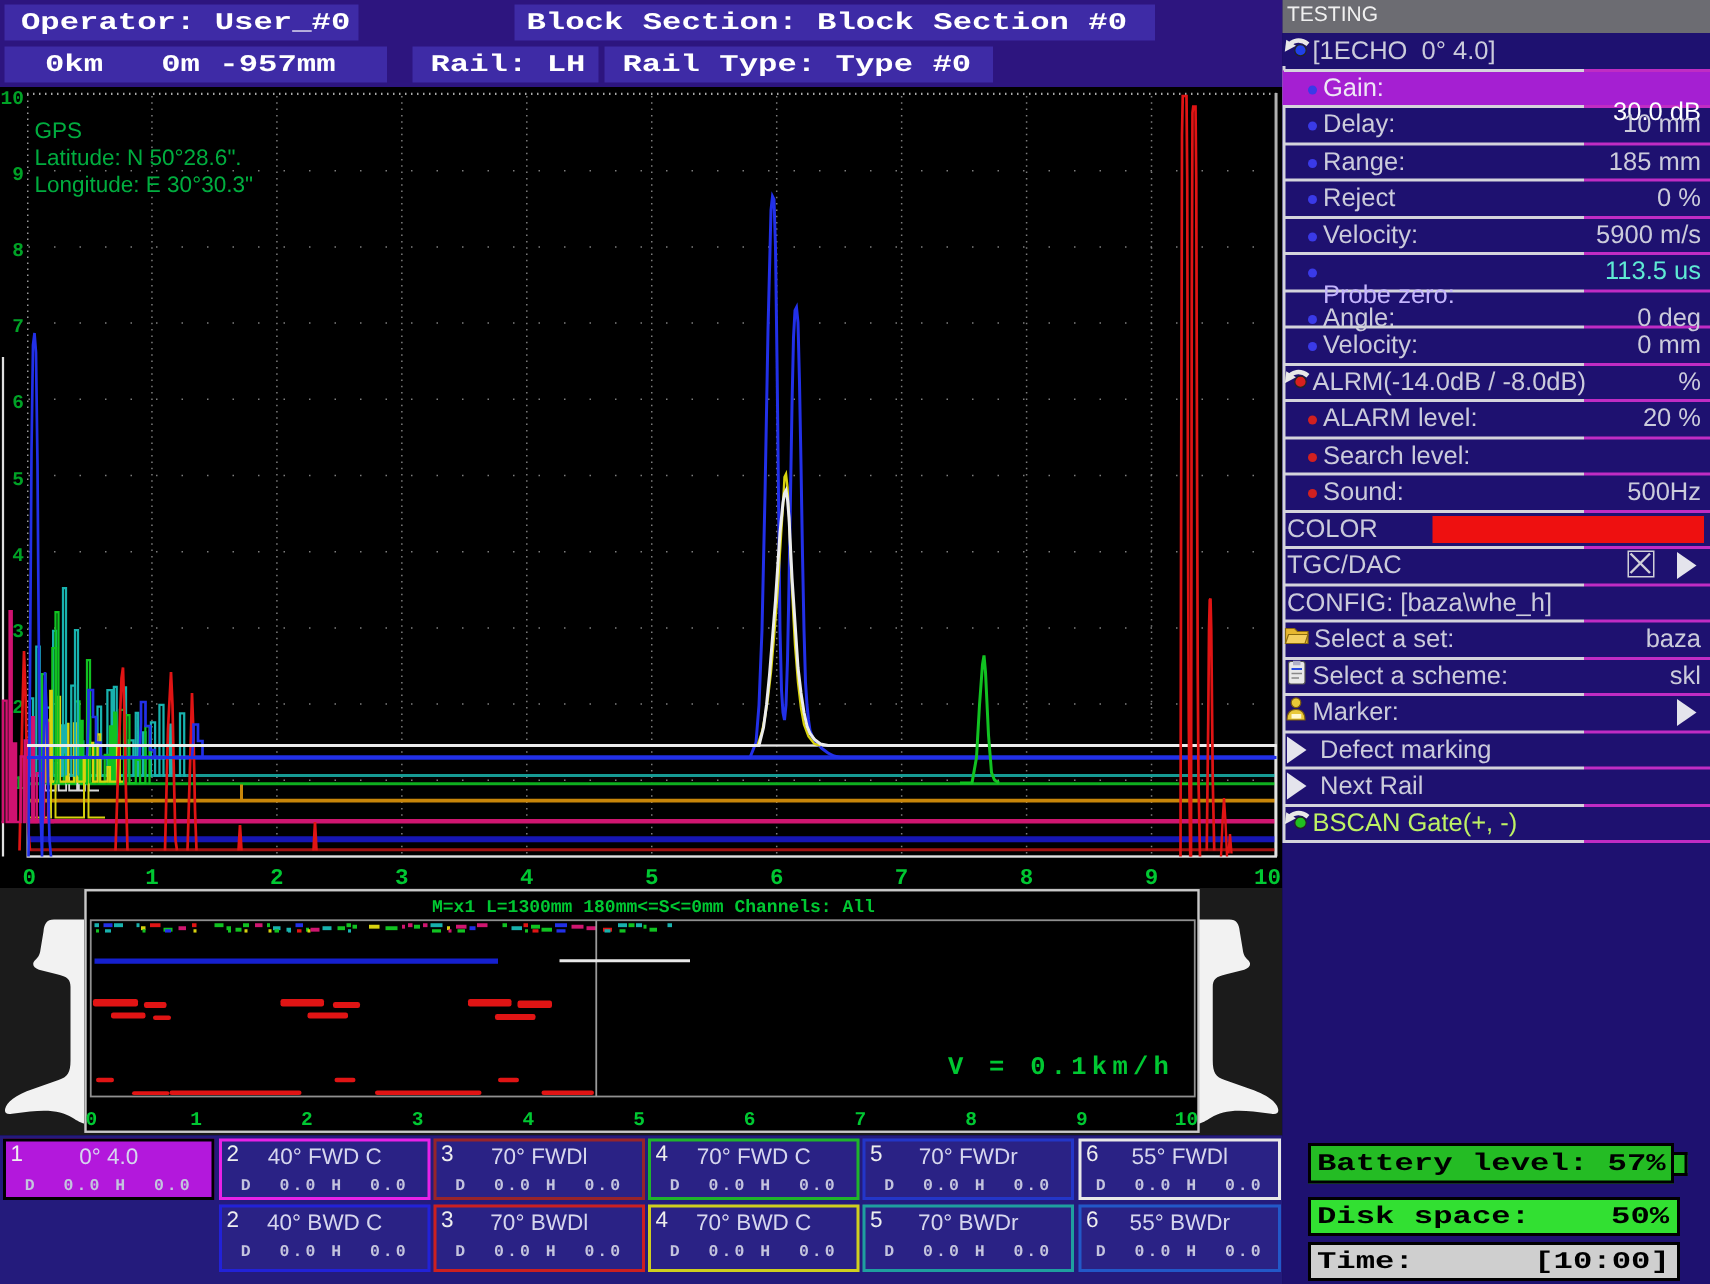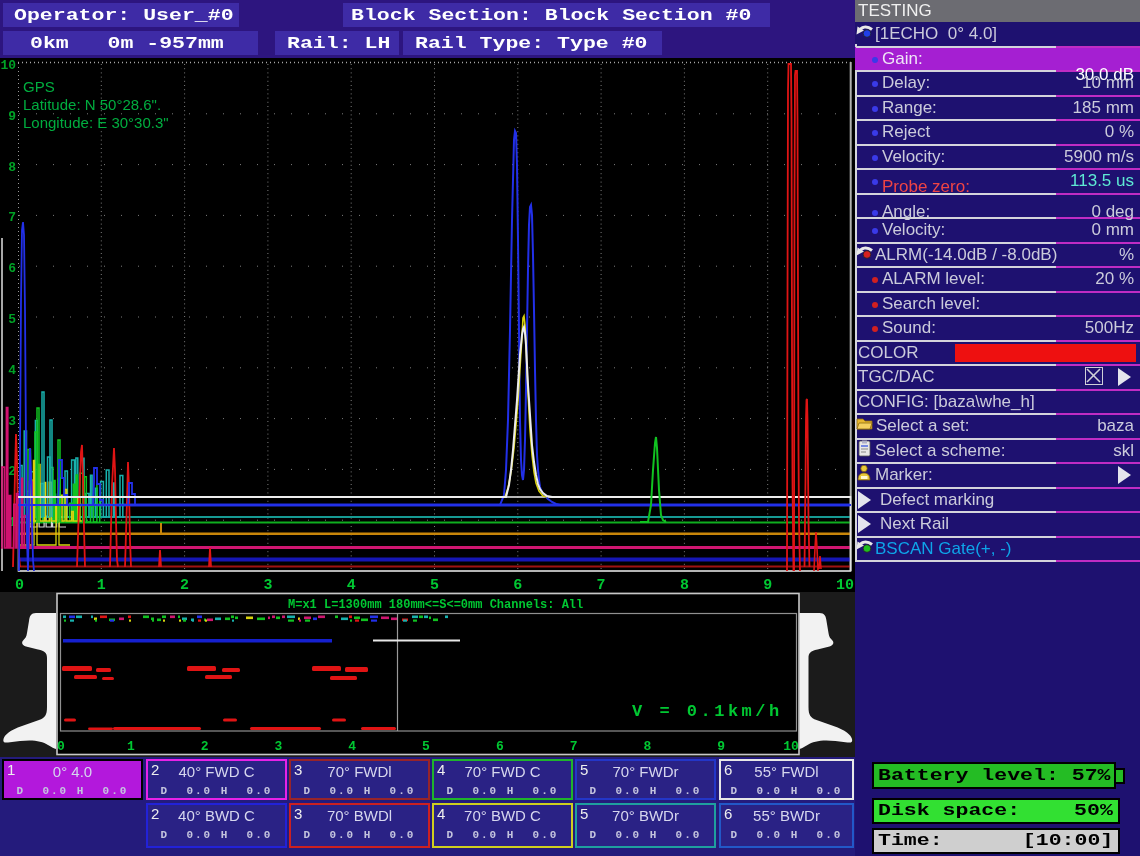--- a/index.html
+++ b/index.html
@@ -268,21 +268,21 @@
     <span class="bt">70° BWDr</span>
     <div class="bd">D  0.0 H  0.0</div>
   </div>
 <div class="btn" style="left:719px;top:803px;width:135px;height:45px;border-color:#2258c8">
     <span class="bn">6</span>
     <span class="bt">55° BWDr</span>
     <div class="bd">D  0.0 H  0.0</div>
   </div>
 <div class="abs" style="left:855px;top:0;width:285px;height:856px;background:#1e1170"></div>
 <div class="abs" style="left:855px;top:0;width:285px;height:22px;background:#6c6c72">
-    <span style="position:absolute;left:3px;top:1px;font-size:17px;color:#f0f0f0">TESTING</span>
+    <span style="position:absolute;left:3px;top:1px;font-size:14px;color:#f0f0f0">TESTING</span>
   </div>
 <div class="abs" style="left:855px;top:44px;width:1.5px;height:518px;background:#d4d4dc"></div>
 <div class="abs" style="left:855px;top:47.1px;width:285px;height:22.9px;background:#a51fd2"></div>
 <div class="sepw" style="top:45.5px"></div>
 <div class="sepm" style="top:45.5px"></div>
 <div class="sepw" style="top:70.0px"></div>
 <div class="sepm" style="top:70.0px"></div>
 <div class="sepw" style="top:94.5px"></div>
 <div class="sepm" style="top:94.5px"></div>
 <div class="sepw" style="top:119.0px"></div>
@@ -351,21 +351,21 @@
     <span class="mlabel" style="left:26px;top:1px;color:#cbcbdb">Reject</span>
     <span class="mval" style="top:1px;color:#cbcbdb">0 %</span>
   </div>
 <div class="abs" style="left:856px;top:145.5px;width:284px;height:22px">
     <span class="bull" style="left:16px;top:9px;background:#3a3ae8"></span>
     <span class="mlabel" style="left:26px;top:1px;color:#cbcbdb">Velocity:</span>
     <span class="mval" style="top:1px;color:#cbcbdb">5900 m/s</span>
   </div>
 <div class="abs" style="left:856px;top:170.0px;width:284px;height:22px">
     <span class="bull" style="left:16px;top:9px;background:#3a3ae8"></span>
-    <span class="mlabel" style="left:26px;top:7px;color:#ef4444">Probe zero:</span>
+    <span class="mlabel" style="left:26px;top:17px;color:#c4b5fd">Probe zero:</span>
     <span class="mval" style="top:1px;color:#5eead4">113.5 us</span>
   </div>
 <div class="abs" style="left:856px;top:201px;width:284px;height:22px">
     <span class="bull" style="left:16px;top:9px;background:#3a3ae8"></span>
     <span class="mlabel" style="left:26px;top:1px;color:#cbcbdb">Angle:</span>
     <span class="mval" style="top:1px;color:#cbcbdb">0 deg</span>
   </div>
 <div class="abs" style="left:856px;top:219.0px;width:284px;height:22px">
     <span class="bull" style="left:16px;top:9px;background:#3a3ae8"></span>
     <span class="mlabel" style="left:26px;top:1px;color:#cbcbdb">Velocity:</span>
@@ -438,21 +438,21 @@
 <div class="abs" style="left:856px;top:513.0px;width:284px;height:22px">
     <span class="tri-r" style="left:2px;top:2px;border-left-color:#e4e4ec"></span>
     <span class="mlabel" style="left:24px;top:1px;color:#cbcbdb">Next Rail</span>
   </div>
 <div class="abs" style="left:856px;top:537.5px;width:284px;height:22px">
     <svg width="18" height="16" viewBox="0 0 18 16" style="position:absolute;left:0;top:0">
       <path d="M2.5,8.5 C5,3.5 11,2.5 16,6.5" fill="none" stroke="#e8e8e8" stroke-width="3"></path>
       <polygon points="0.5,11.5 1.5,3.5 8,7.5" fill="#e8e8e8"></polygon>
       <circle cx="11" cy="10.5" r="3.8" fill="#20c020" stroke="#242424" stroke-width="0.8"></circle>
     </svg>
-    <span class="mlabel" style="left:19px;top:1px;color:#0ea5e9">BSCAN Gate(+, -)</span>
+    <span class="mlabel" style="left:19px;top:1px;color:#bef264">BSCAN Gate(+, -)</span>
   </div>
 <div class="abs" style="left:955px;top:343.5px;width:181px;height:18px;background:#ee1010"></div>
 <div class="abs" style="left:1085px;top:367.0px;width:18px;height:18px;border:1.6px solid #d0d0d8"><svg width="15" height="15" viewBox="0 0 15 15">
       <line x1="1" y1="1" x2="14" y2="14" stroke="#d0d0d8" stroke-width="1.6"></line>
       <line x1="14" y1="1" x2="1" y2="14" stroke="#d0d0d8" stroke-width="1.6"></line>
     </svg></div>
 <span class="tri-r" style="left:1118px;top:368.0px"></span>
 <span class="tri-r" style="left:1118px;top:466.0px"></span>
 <div class="gbar" style="left:872px;top:762px;width:244px;height:27px;background:#24bc24">
     <span class="dos" style="position:absolute;left:4px;top:3px">Battery level: 57%</span>

